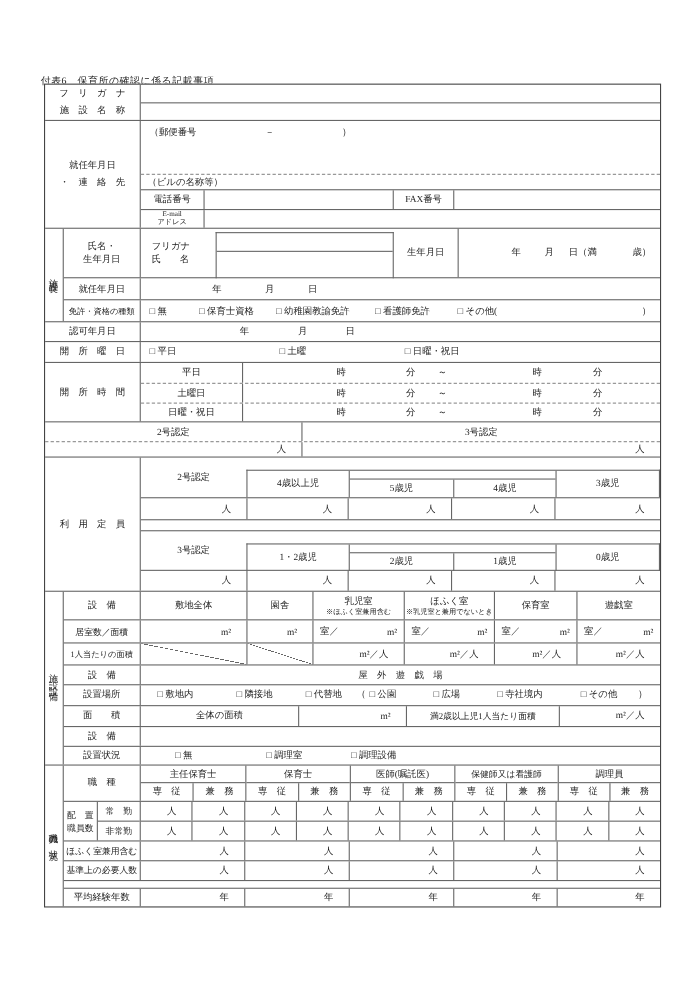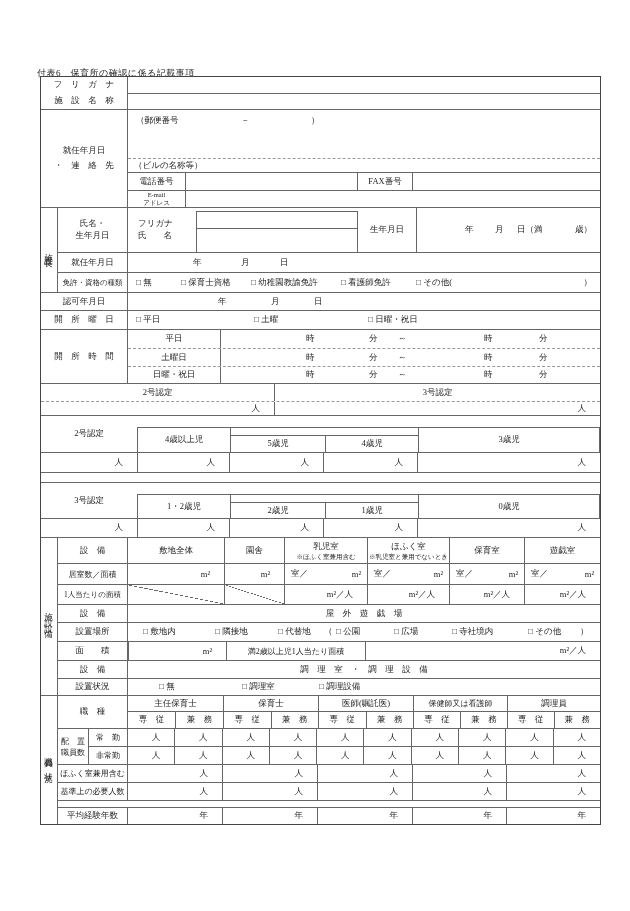--- a/index.html
+++ b/index.html
@@ -185,20 +185,21 @@
         <div class="c f1">3号認定</div>
       </div>
       <div class="r btd f1">
         <div class="u br" style="width:234px">人</div>
         <div class="u f1">人</div>
       </div>
     </div>
   </div>
 
   <div class="r bt" style="height:122px">
+    <div class="c br" style="width:87px">利　用　定　員</div>
     <div class="col f1">
 
       <div class="r" style="height:36px">
         <div class="c" style="width:96px">2号認定</div>
         <div class="f1">
           <div class="r" style="margin-top:11px;height:25px;border:1px solid var(--ln);border-bottom:none">
             <div class="c" style="width:92px">4歳以上児</div>
             <div class="col bl" style="width:188px">
               <div class="bb" style="height:8px"></div>
               <div class="r f1">
@@ -306,27 +307,27 @@
           <span class="abs" style="left:196px">（</span>
           <span class="abs" style="left:208px">□ 公園</span>
           <span class="abs" style="left:266px">□ 広場</span>
           <span class="abs" style="left:324px">□ 寺社境内</span>
           <span class="abs" style="left:400px">□ その他</span>
           <span class="abs" style="left:452px">）</span>
         </div>
       </div>
       <div class="r bt" style="height:19px">
         <div class="c br" style="width:70px">面　　積</div>
+        <div class="c" style="width:143px">全体の面積</div>
         <div class="u bl" style="width:98px">m²</div>
         <div class="c bl" style="width:139px;font-size:8px">満2歳以上児1人当たり面積</div>
         <div class="u bl f1">m²／人</div>
       </div>
       <div class="r bt" style="height:18px">
         <div class="c br" style="width:70px">設　備</div>
-        <div class="c f1">調　理　室　・　調　理　設　備</div>
       </div>
       <div class="r bt f1">
         <div class="c br" style="width:70px">設置状況</div>
         <div class="f1 rel nowrap">
           <span class="abs" style="left:31px">□ 無</span>
           <span class="abs" style="left:114px">□ 調理室</span>
           <span class="abs" style="left:191px">□ 調理設備</span>
         </div>
       </div>
     </div>

